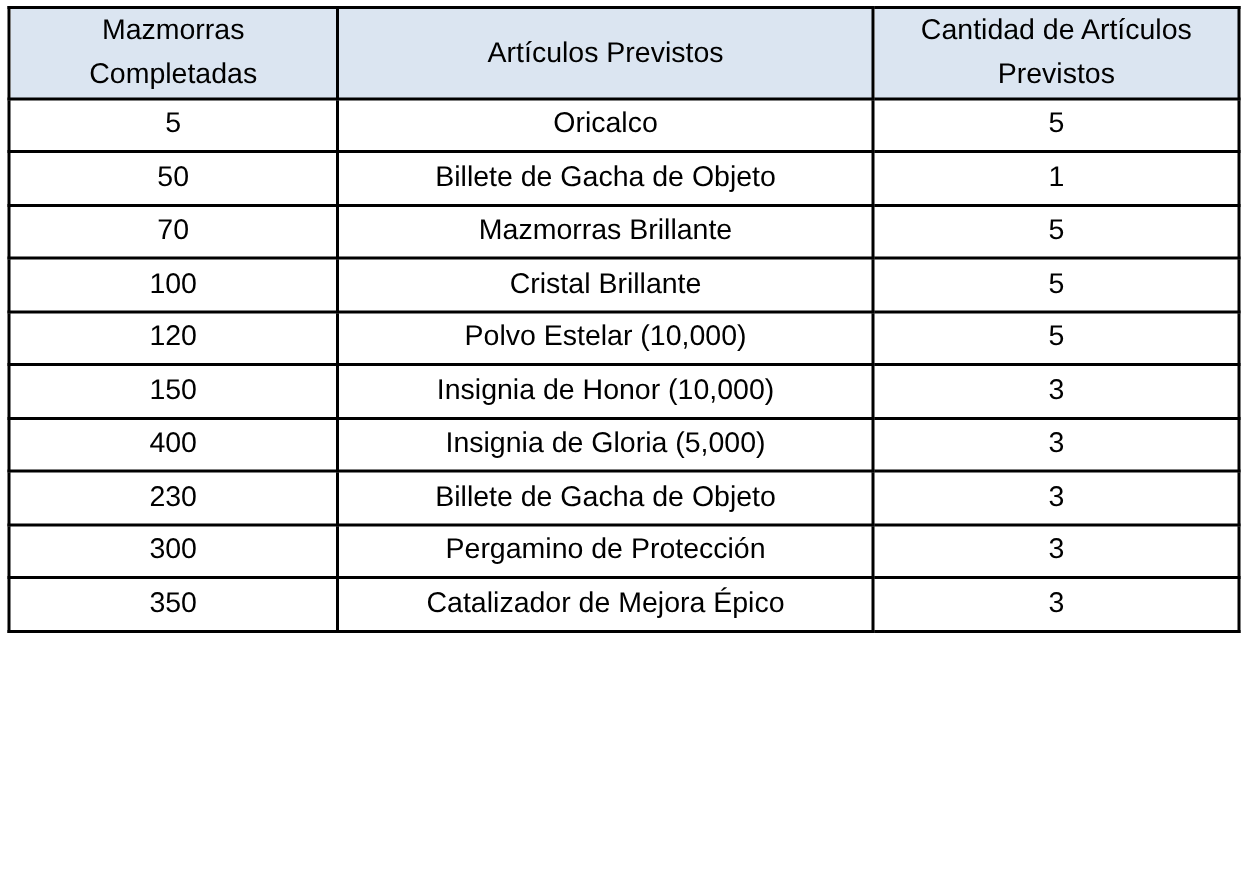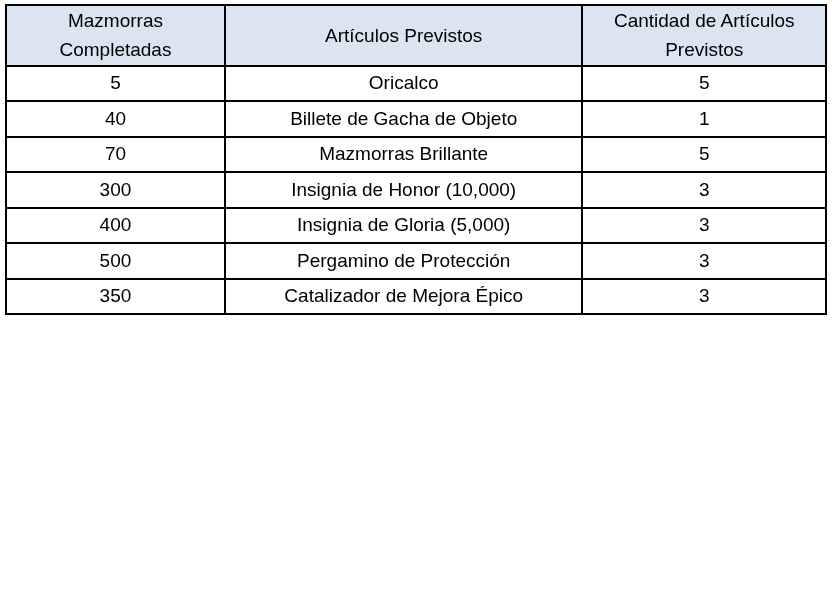--- a/index.html
+++ b/index.html
@@ -64,41 +64,56 @@
         <th>Cantidad de Artículos Previstos</th>
       </tr>
     </thead>
     <tbody>
         <tr>
           <td>5</td>
           <td>Oricalco</td>
           <td>5</td>
         </tr>
         <tr>
-          <td>40</td>
+          <td>50</td>
           <td>Billete de Gacha de Objeto</td>
           <td>1</td>
         </tr>
         <tr>
           <td>70</td>
           <td>Mazmorras Brillante</td>
           <td>5</td>
         </tr>
         <tr>
-          <td>300</td>
+          <td>100</td>
+          <td>Cristal Brillante</td>
+          <td>5</td>
+        </tr>
+        <tr>
+          <td>120</td>
+          <td>Polvo Estelar (10,000)</td>
+          <td>5</td>
+        </tr>
+        <tr>
+          <td>150</td>
           <td>Insignia de Honor (10,000)</td>
           <td>3</td>
         </tr>
         <tr>
           <td>400</td>
           <td>Insignia de Gloria (5,000)</td>
           <td>3</td>
         </tr>
         <tr>
-          <td>500</td>
+          <td>230</td>
+          <td>Billete de Gacha de Objeto</td>
+          <td>3</td>
+        </tr>
+        <tr>
+          <td>300</td>
           <td>Pergamino de Protección</td>
           <td>3</td>
         </tr>
         <tr>
           <td>350</td>
           <td>Catalizador de Mejora Épico</td>
           <td>3</td>
         </tr>
       </tbody>
   </table>

